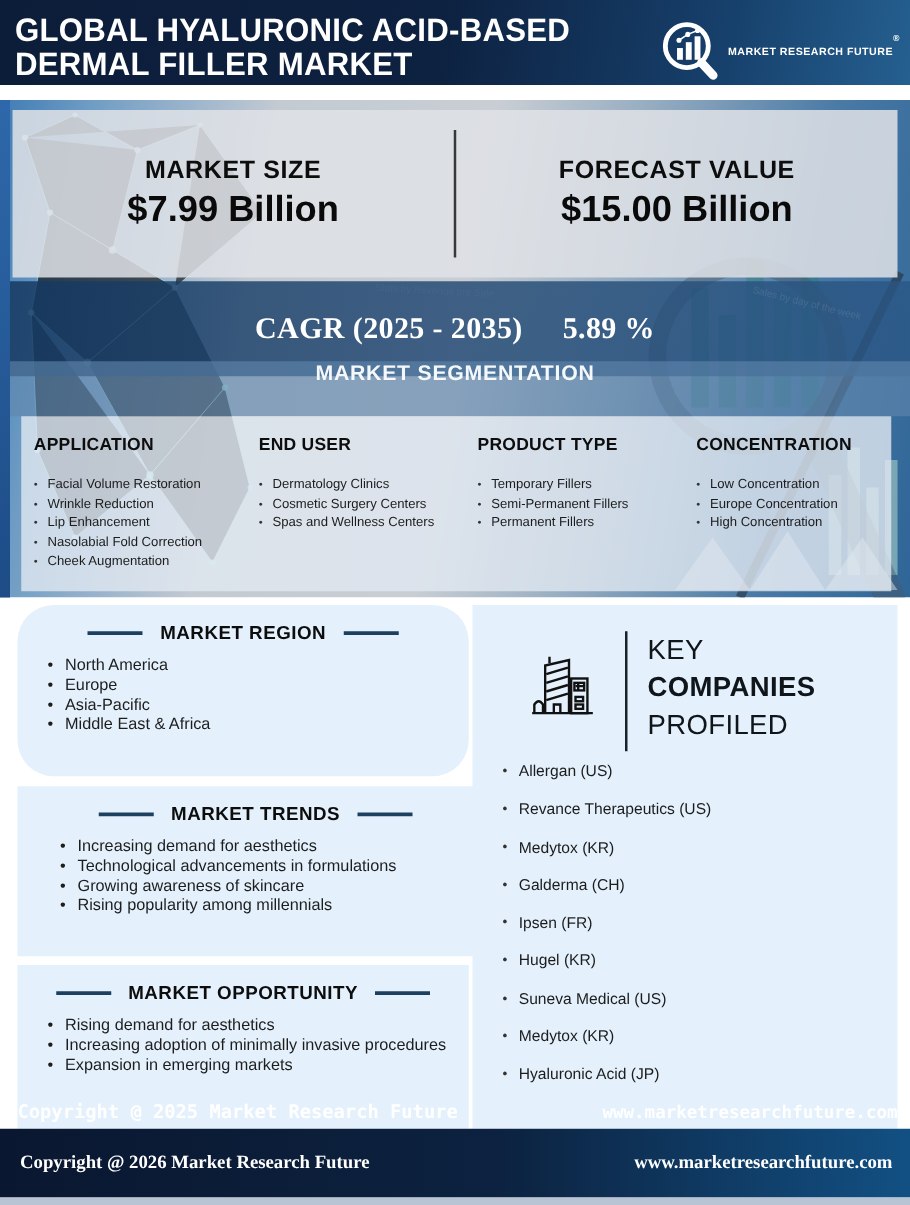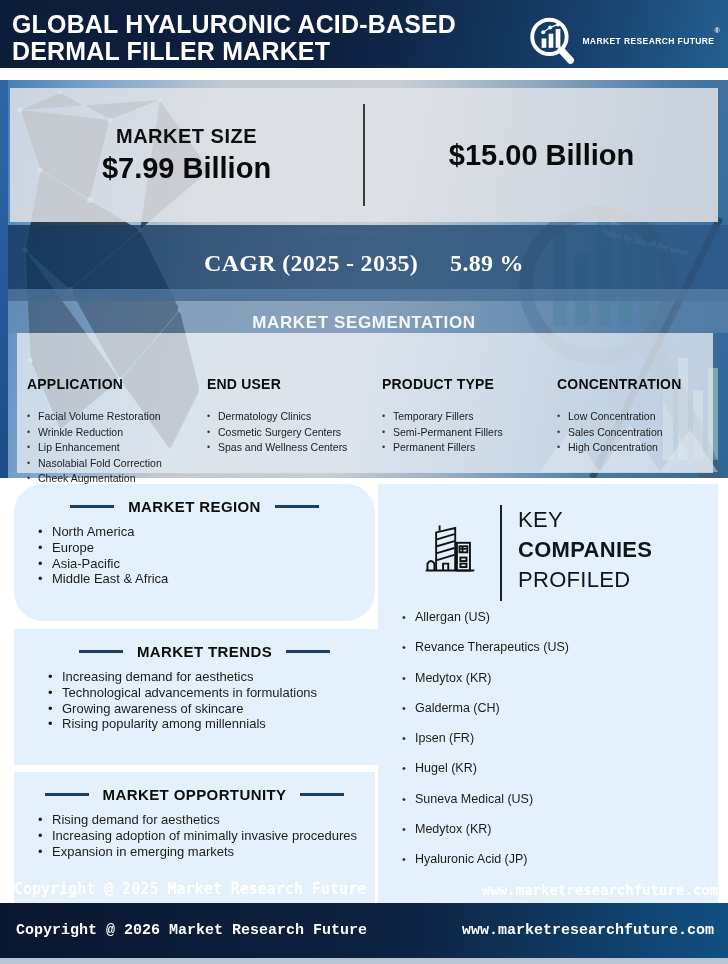--- a/index.html
+++ b/index.html
@@ -33,26 +33,26 @@
   .stat-label{font-size:20px;font-weight:bold;color:#0d0d0d;letter-spacing:0.5px;}
   .stat-value{font-size:29px;font-weight:bold;color:#0a0a0a;}
   .stat-divider{width:2px;background:#1c1c1c;opacity:0.85;margin:16px 0;}
 
   .cagr-band{position:absolute;left:0;top:145px;width:728px;height:76px;z-index:2;
              background:linear-gradient(90deg,rgba(21,56,96,0.85),rgba(42,86,132,0.78));
              display:flex;align-items:center;justify-content:center;gap:32px;
              color:#ffffff;font-size:24px;font-weight:bold;letter-spacing:0.3px;font-family:Liberation Serif, serif;}
 
   .seg-title-band{position:absolute;left:0;top:209px;width:728px;height:44px;z-index:2;
-                  background:rgba(96,134,172,0.62);display:flex;align-items:flex-end;justify-content:center;
+                  background:rgba(96,134,172,0.62);display:flex;align-items:flex-start;justify-content:center;
                   color:#f4f8fb;font-size:17px;font-weight:bold;letter-spacing:0.6px;}
 
   .seg-panel{position:absolute;left:17px;top:253px;width:696px;height:140px;z-index:2;
              background:rgba(225,233,241,0.8);display:flex;padding:12px 0 0 10px;box-sizing:border-box;}
-  .seg-col{box-sizing:border-box;margin-top:29px;}
+  .seg-col{box-sizing:border-box;}
   .seg-col-1{width:180px;}.seg-col-2{width:175px;}.seg-col-3{width:175px;}.seg-col-4{width:156px;}
   .seg-col h3{margin:2px 0 0 0;font-size:14px;font-weight:bold;color:#0d0d0d;letter-spacing:0.2px;}
   .seg-col ul{list-style:none;margin:18px 0 0 0;padding:0;}
   .seg-col li{position:relative;font-size:10.5px;color:#1c1c1c;line-height:12px;
               margin-bottom:3.5px;padding-left:11px;}
   .seg-col li::before{content:"•";position:absolute;left:0;top:0;font-size:9px;color:#333;}
 
   
   .lower{position:absolute;left:0;top:478px;width:728px;height:425px;background:#ffffff;}
   .card{position:absolute;background:#e4f1fc;}
@@ -79,21 +79,21 @@
 
   .wm{position:absolute;color:#ffffff;font-family:"DejaVu Sans Mono",monospace;font-weight:bold;z-index:4;}
   .wm-left{left:14px;top:402px;font-size:15px;}
   .wm-right{right:10px;top:404px;font-size:14px;}
 
   
   .footer{position:absolute;left:0;top:903px;width:728px;height:55px;
           background:linear-gradient(90deg,#0a1730 0%,#0c2240 55%,#125083 100%);
           display:flex;align-items:center;justify-content:space-between;
           padding:0 14px 0 16px;box-sizing:border-box;color:#ffffff;
-          font-family:Liberation Mono, monospace;font-weight:bold;font-size:15px;}
+          font-family:Liberation Serif, serif;font-weight:bold;font-size:15px;}
   .bottom-strip{position:absolute;left:0;top:958px;width:728px;height:6px;background:#b8c4d3;}
 </style>
 </head>
 <body>
 
 <div class="page">
 
   <div class="header">
     <div class="title">
       <div>GLOBAL HYALURONIC ACID-BASED</div>
@@ -168,20 +168,21 @@
     <span class="bg-label bg-label-2">Stats by Revenue pre Sale</span>
     <div class="left-strip"></div>
 
     <div class="stats-panel">
       <div class="stat">
         <div class="stat-label">MARKET SIZE</div>
         <div class="stat-value">$7.99 Billion</div>
       </div>
       <div class="stat-divider"></div>
       <div class="stat">
+        <div class="stat-label">FORECAST VALUE</div>
         <div class="stat-value">$15.00 Billion</div>
       </div>
     </div>
 
     <div class="cagr-band">
       <span>CAGR (2025 - 2035)</span>
       <span>5.89 %</span>
     </div>
 
     <div class="seg-title-band">
@@ -212,21 +213,21 @@
         <ul>
             <li>Temporary Fillers</li>
             <li>Semi-Permanent Fillers</li>
             <li>Permanent Fillers</li>
           </ul>
       </div>
       <div class="seg-col seg-col-4">
         <h3>CONCENTRATION</h3>
         <ul>
             <li>Low Concentration</li>
-            <li>Sales Concentration</li>
+            <li>Europe Concentration</li>
             <li>High Concentration</li>
           </ul>
       </div>
     </div>
   </div>
 
   <div class="lower">
 
     <div class="card card-region">
       <div class="card-title-row">

